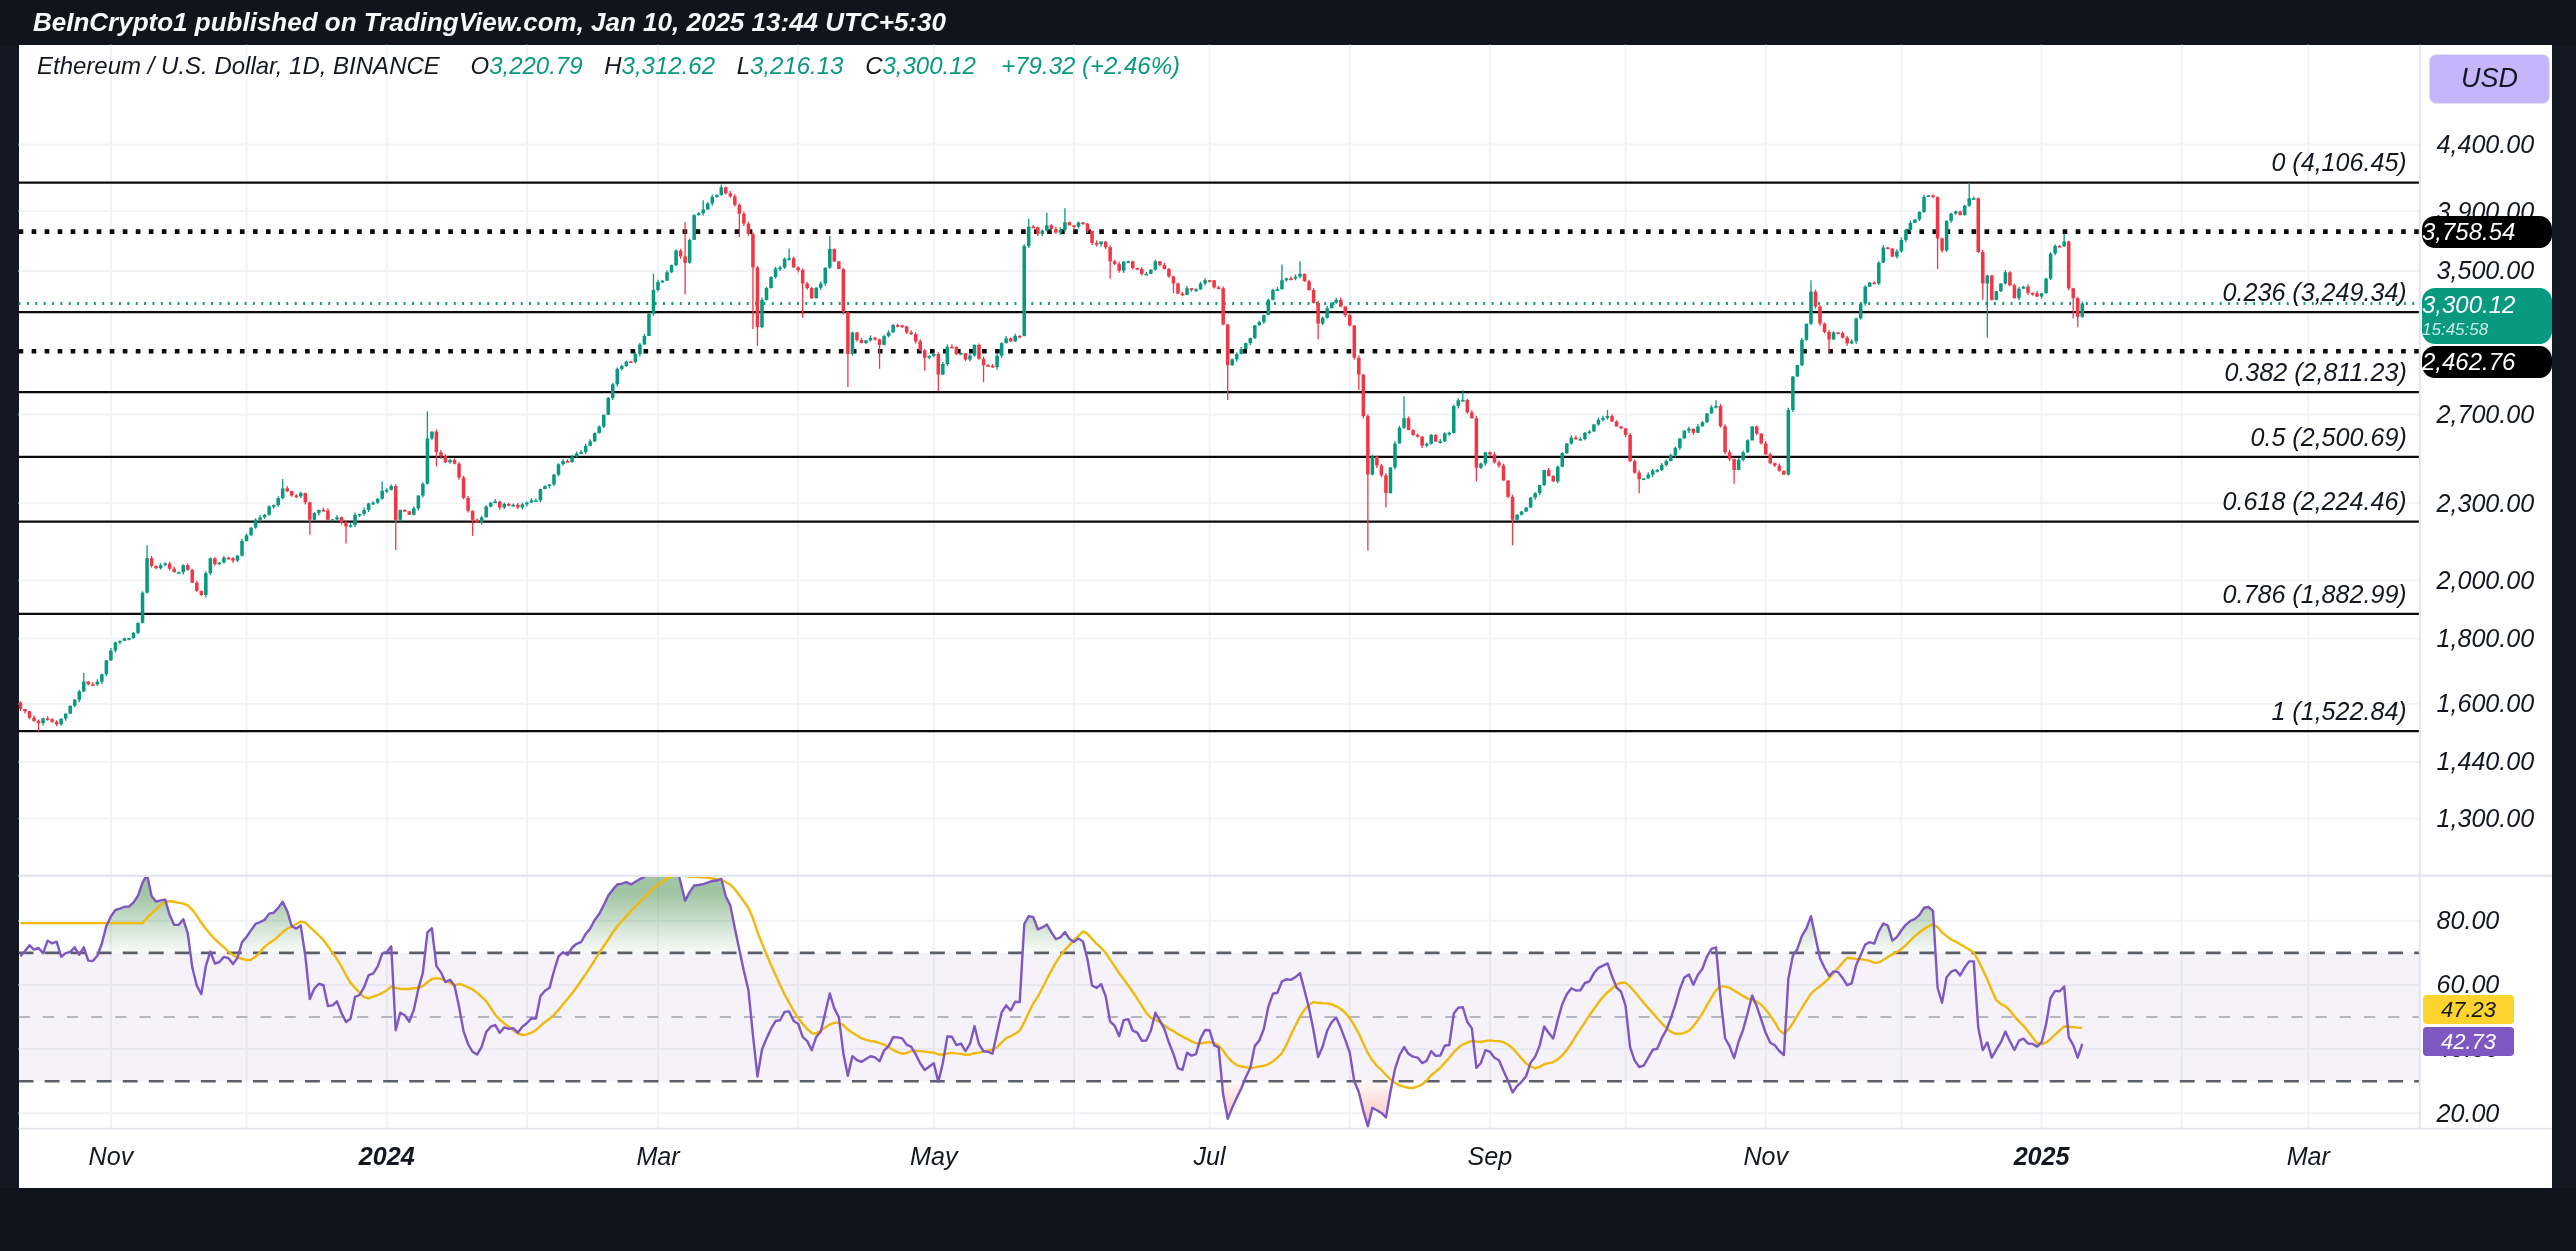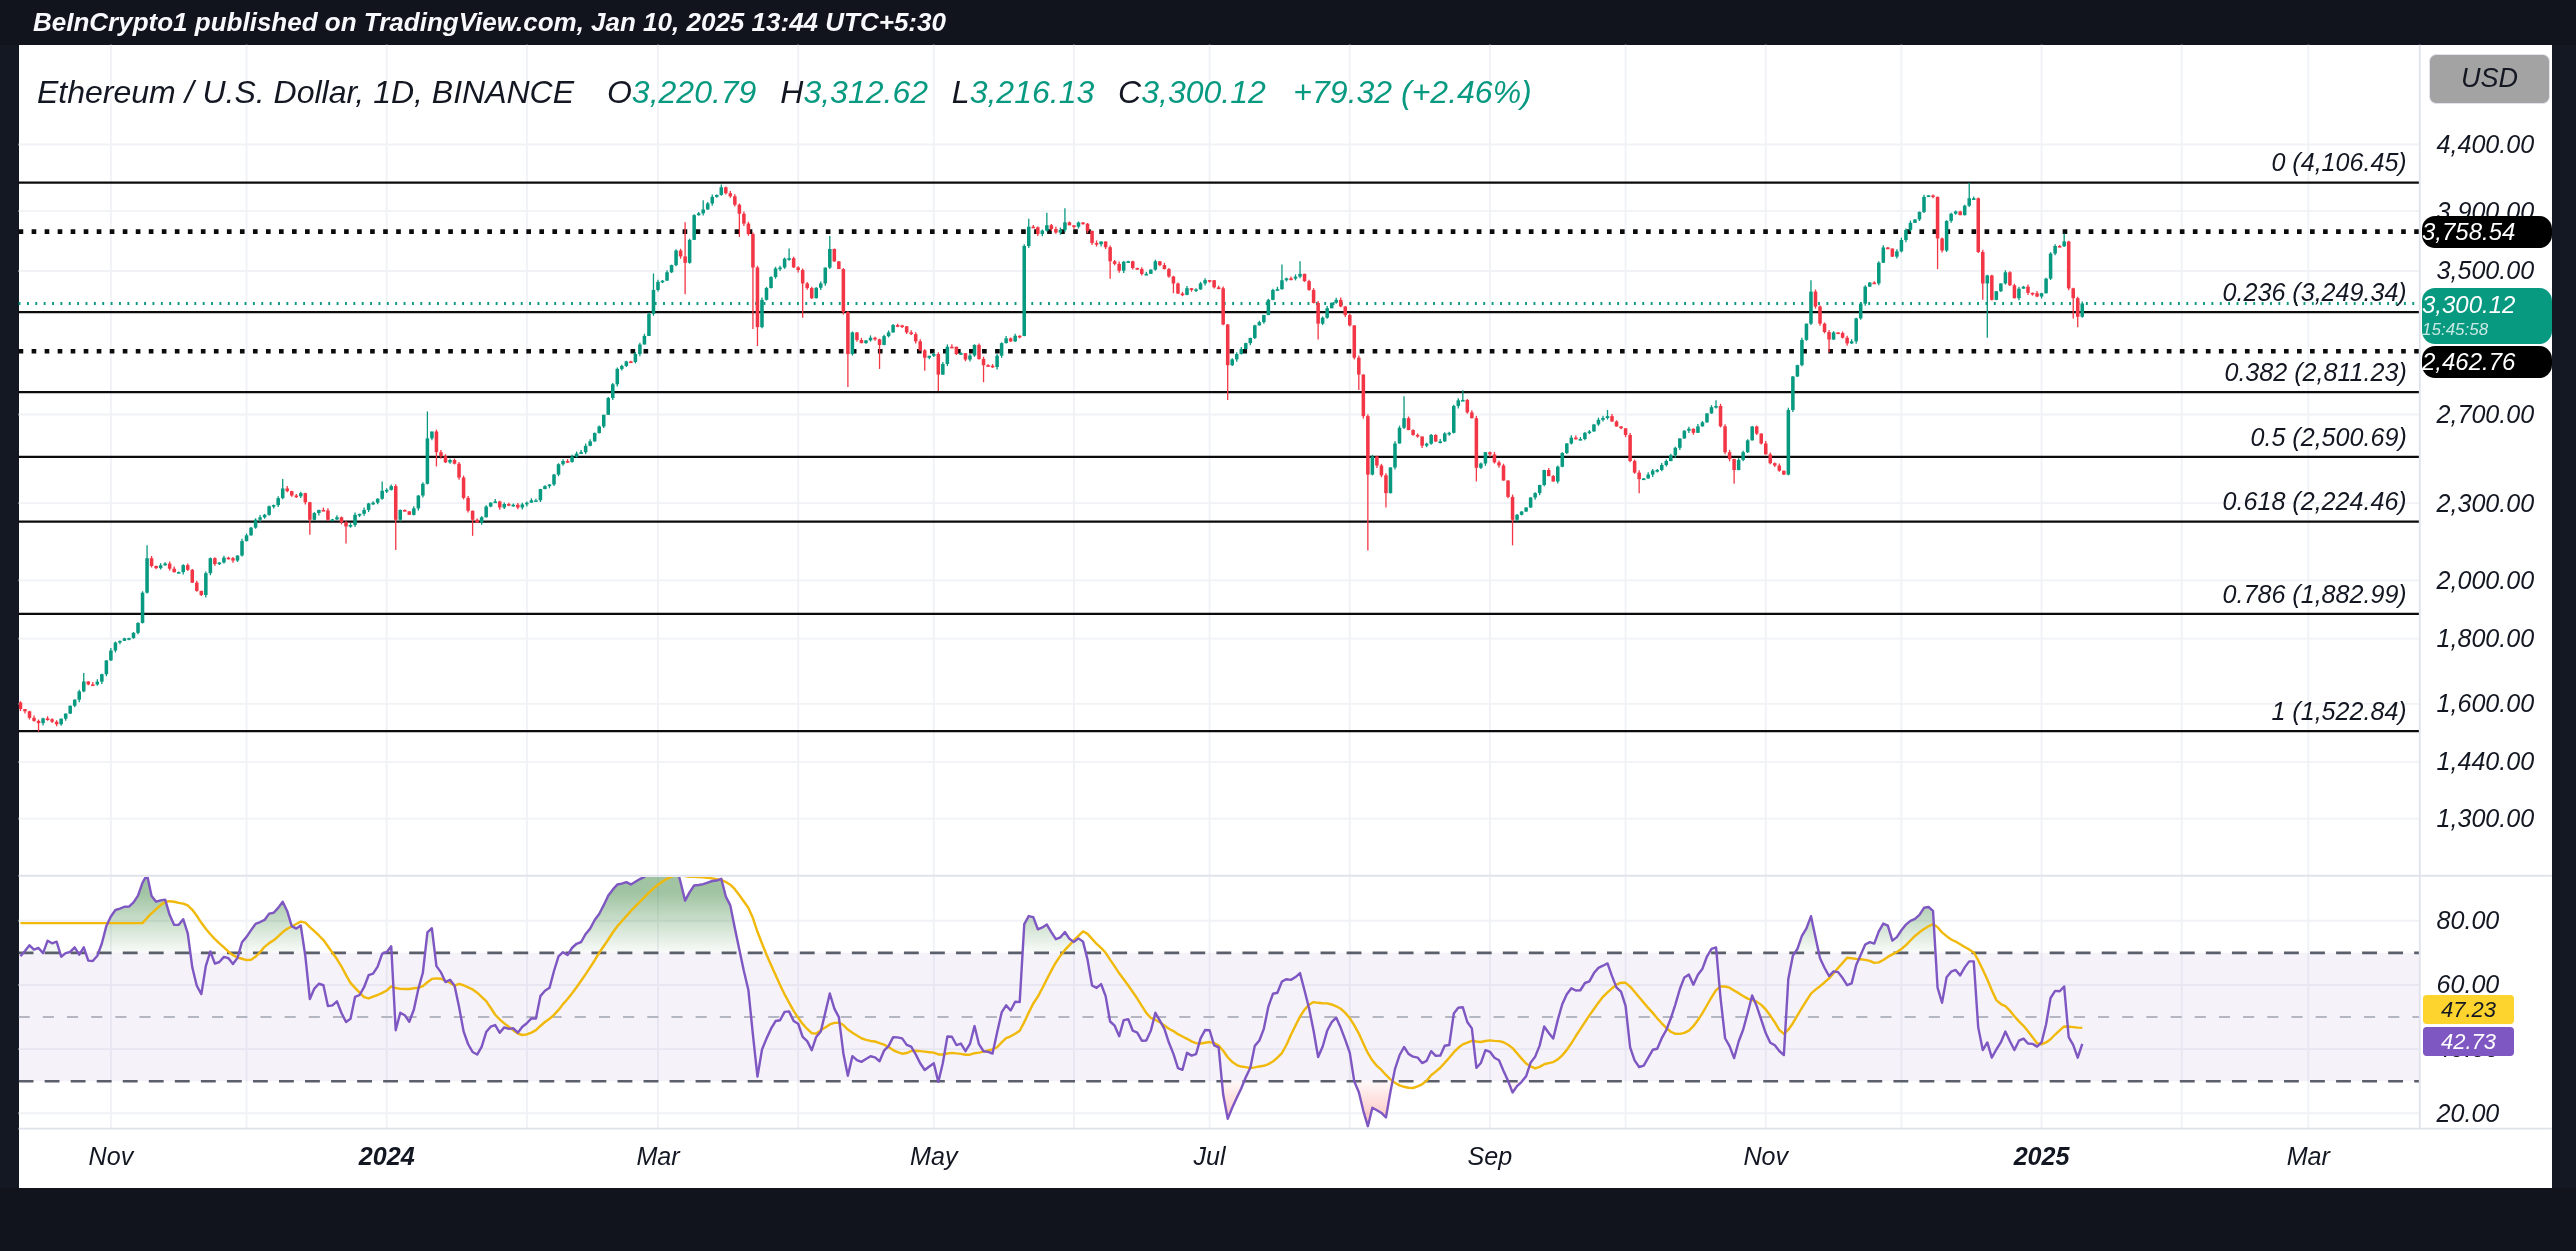--- a/index.html
+++ b/index.html
@@ -4,32 +4,32 @@
 <style>
   html,body{margin:0;padding:0;background:#141823;}
   *{box-sizing:border-box;}
   .frame{position:relative;width:2576px;height:1252px;background:#141823;overflow:hidden;
          font-family:"Liberation Sans",sans-serif;font-style:italic;-webkit-font-smoothing:antialiased;}
   .topbar{position:absolute;left:0;top:0;width:2576px;height:45px;background:#11141d;}
   .topbar .attr{position:absolute;left:33px;top:0;line-height:45px;font-size:26px;font-weight:700;color:#f8f9fd;}
   .white-panel{position:absolute;left:18.6px;top:45px;width:2533px;height:1144px;background:#ffffff;}
   svg.chart{position:absolute;left:0;top:0;}
   svg text{font-family:"Liberation Sans",sans-serif;}
-  .legend{position:absolute;left:37px;top:76px;height:33px;line-height:33px;font-size:32px;color:#131722;white-space:nowrap;}
+  .legend{position:absolute;left:37px;top:49px;height:33px;line-height:33px;font-size:24px;color:#131722;white-space:nowrap;}
   .legend .t{margin-right:24px;}
   .legend .pair{margin-right:15px;}
   .legend .k{color:#131722;}
   .legend .v{color:#089981;}
   .legend .chg{color:#089981;margin-left:3.7px;}
   .rsi-legend{position:absolute;left:37px;top:889px;height:32px;line-height:32px;font-size:27px;color:#131722;white-space:nowrap;}
   .rsi-legend .t{margin-right:26px;}
   .rsi-legend .pv{color:#7e57c2;margin-right:18.6px;}
   .rsi-legend .yv{color:#f0b90b;margin-right:22px;}
   .rsi-legend .na{color:#2a2e39;margin-right:15px;font-size:25px;}
-  .usd-btn{position:absolute;left:2429px;top:54px;width:121px;height:50px;background:#a3a3a3;
+  .usd-btn{position:absolute;left:2429px;top:54px;width:121px;height:50px;background:#c4b5fd;
            border:1.9px solid #e1e4ec;border-radius:7.4px;text-align:center;line-height:46px;
            font-size:27px;color:#131722;cursor:pointer;}
   .badge{position:absolute;left:2422px;width:130px;text-align:left;border-radius:13px;color:#fff;font-size:24px;}
   .badge.bk{background:#000;height:32px;line-height:32px;}
   .badge.teal{background:#089981;height:56px;padding-top:3.7px;}
   .badge.teal .p{line-height:26px;font-size:24px;}
   .badge.teal .cd{line-height:24px;font-size:17px;color:rgba(255,255,255,0.78);}
   .rbadge{position:absolute;left:2423px;width:91px;height:29px;line-height:29px;text-align:center;border-radius:3.7px;font-size:22px;}
   .rbadge.y{background:#fdd32e;color:#131722;top:995px;}
   .rbadge.p{background:#7e57c2;color:#fff;top:1027px;}

